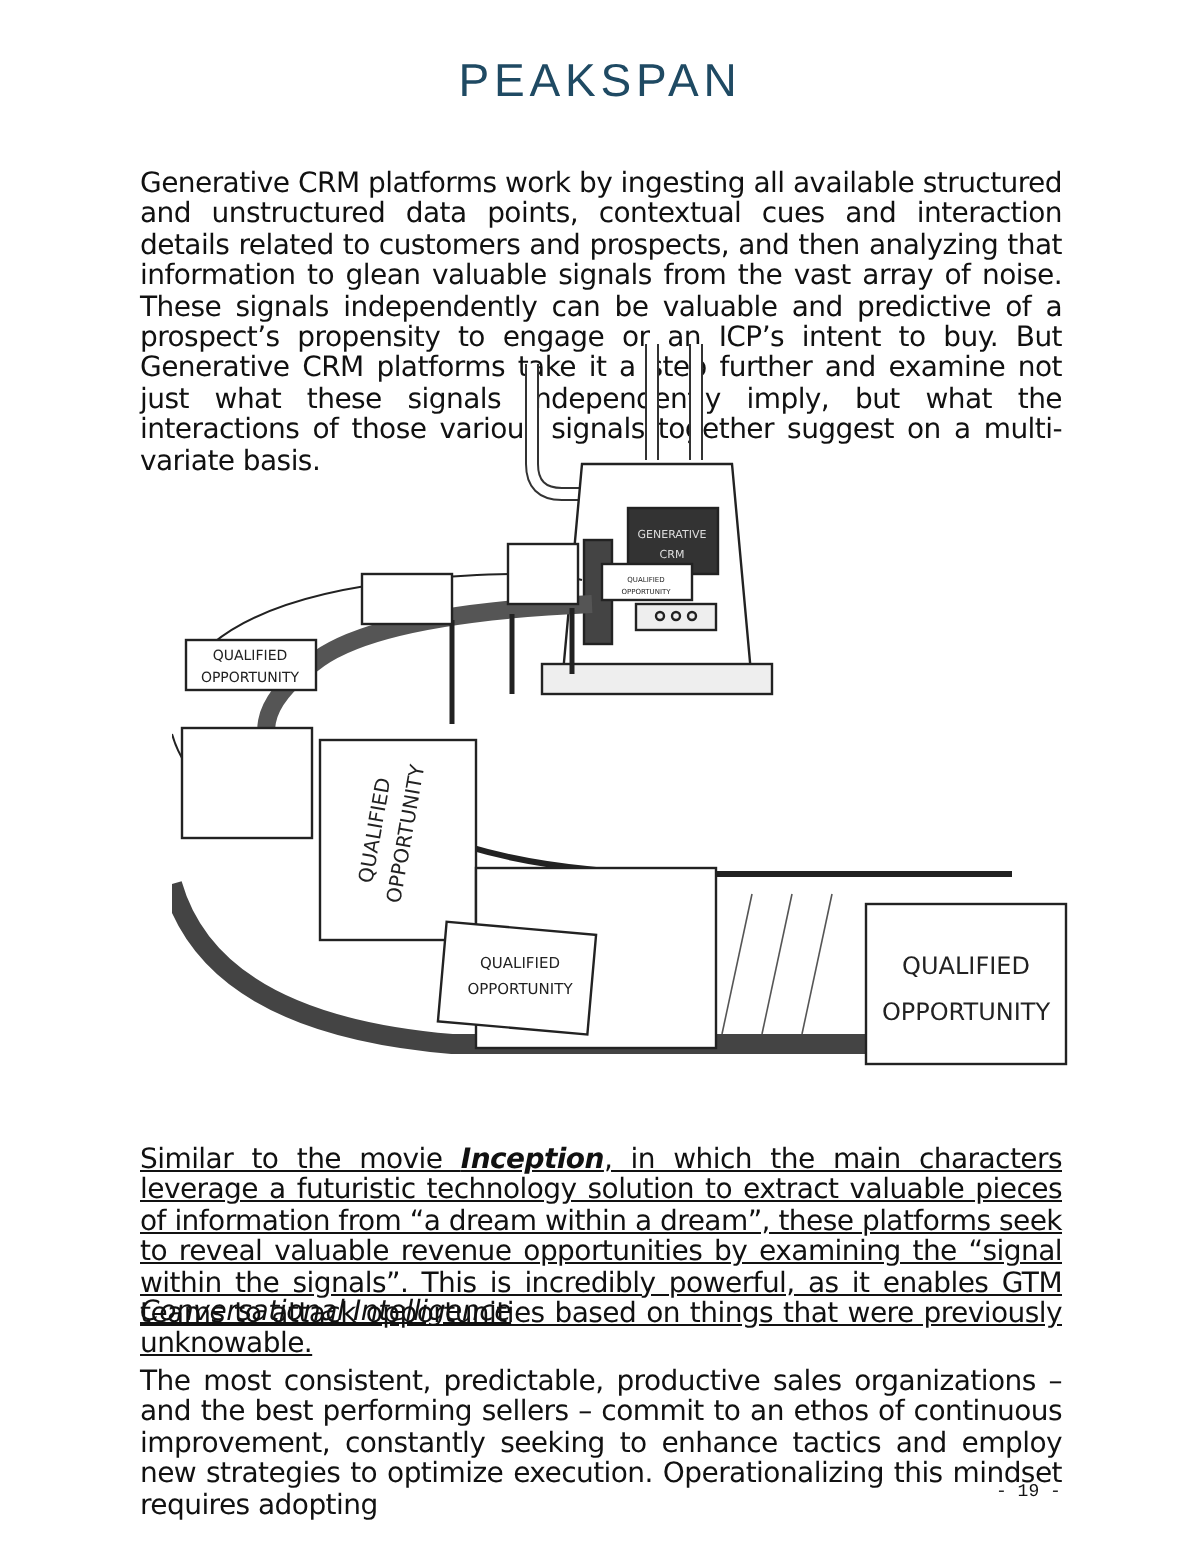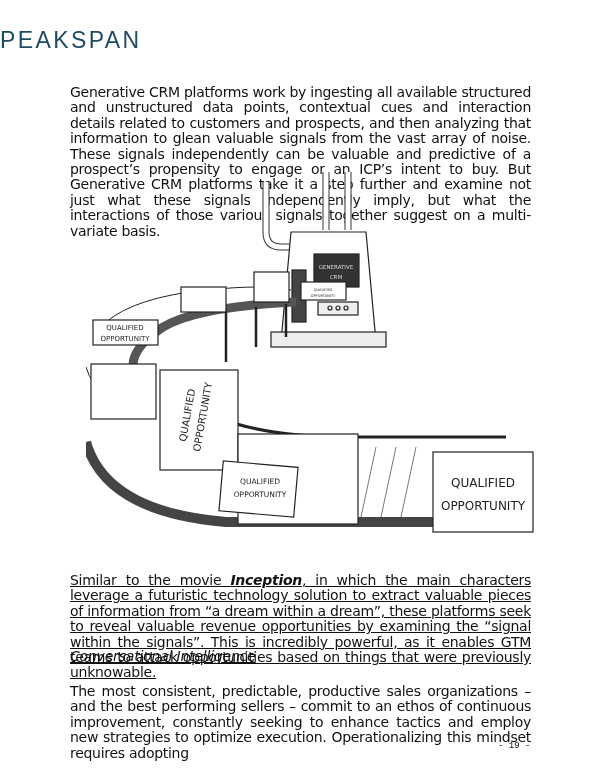--- a/index.html
+++ b/index.html
@@ -1,17 +1,17 @@
 <!DOCTYPE html>
 <html><head>
 <meta charset="utf-8">
 <style>
   html, body { margin:0; padding:0; background:#fff; }
   body { width:600px; height:776px; position:relative; overflow:hidden; font-family:"DejaVu Sans", sans-serif; color:#111; }
-  .logo { position:absolute; left:0; right:0; top:27px; text-align:left; }
+  .logo { position:absolute; left:0; right:0; top:27px; text-align:center; }
   .logo-text { font-family:"Liberation Sans", sans-serif; font-size:23px; letter-spacing:2.4px; color:#1f4a63; font-weight:400; }
   .para { position:absolute; left:70px; width:461px; font-size:14px; line-height:15.4px; text-align:justify; letter-spacing:-0.28px; }
   .p1 { top:85px; }
   .p2 { top:573px;text-decoration:underline; }
   .heading { position:absolute; left:70px; top:648px; font-size:14px; font-style:italic; text-decoration:underline; letter-spacing:-0.2px; }
   .p3 { top:684px; }
   .pagenum { position:absolute; left:498px; top:741px; font-family:Liberation Mono, monospace; font-size:9px; }
   .illus { position:absolute; left:86px; top:172px; width:468px; height:380px; }
   svg text { font-family:"DejaVu Sans", sans-serif; }
 </style>

